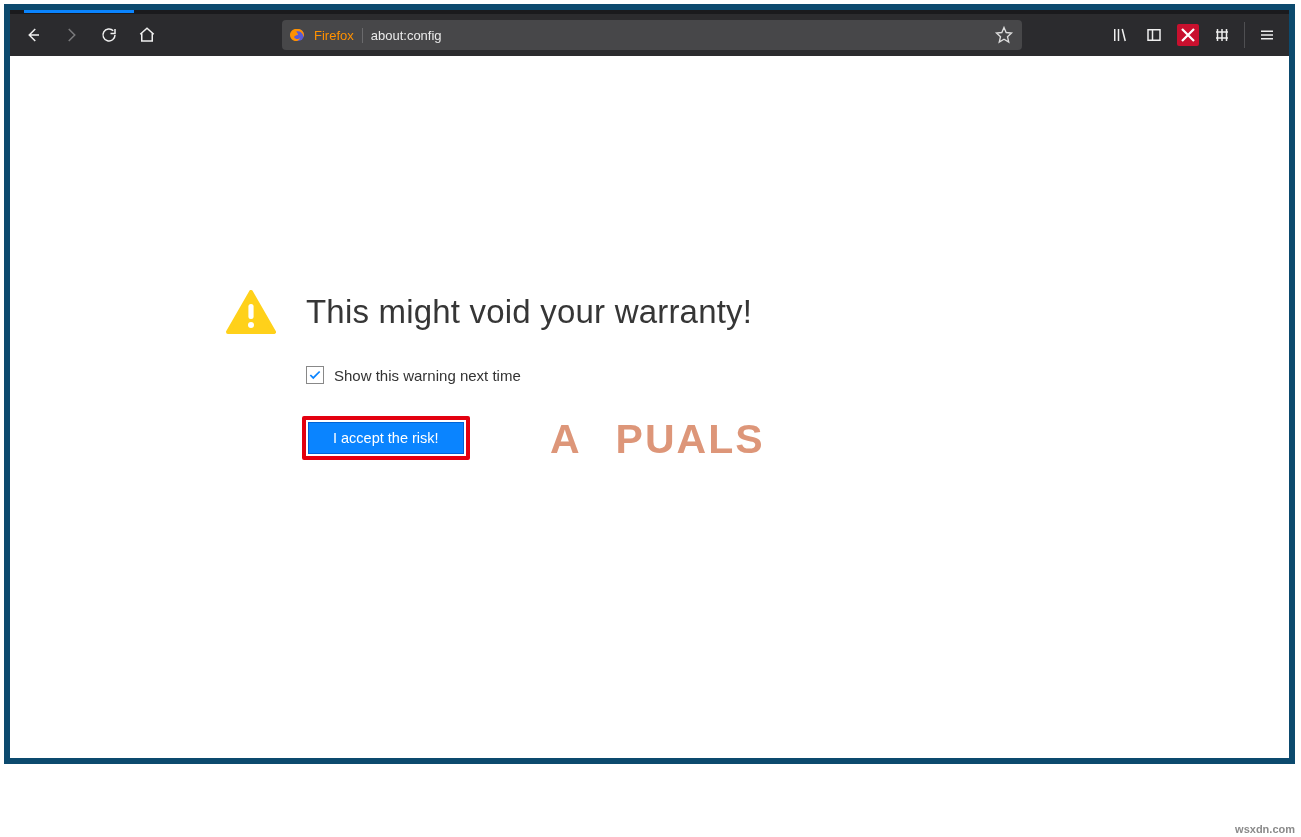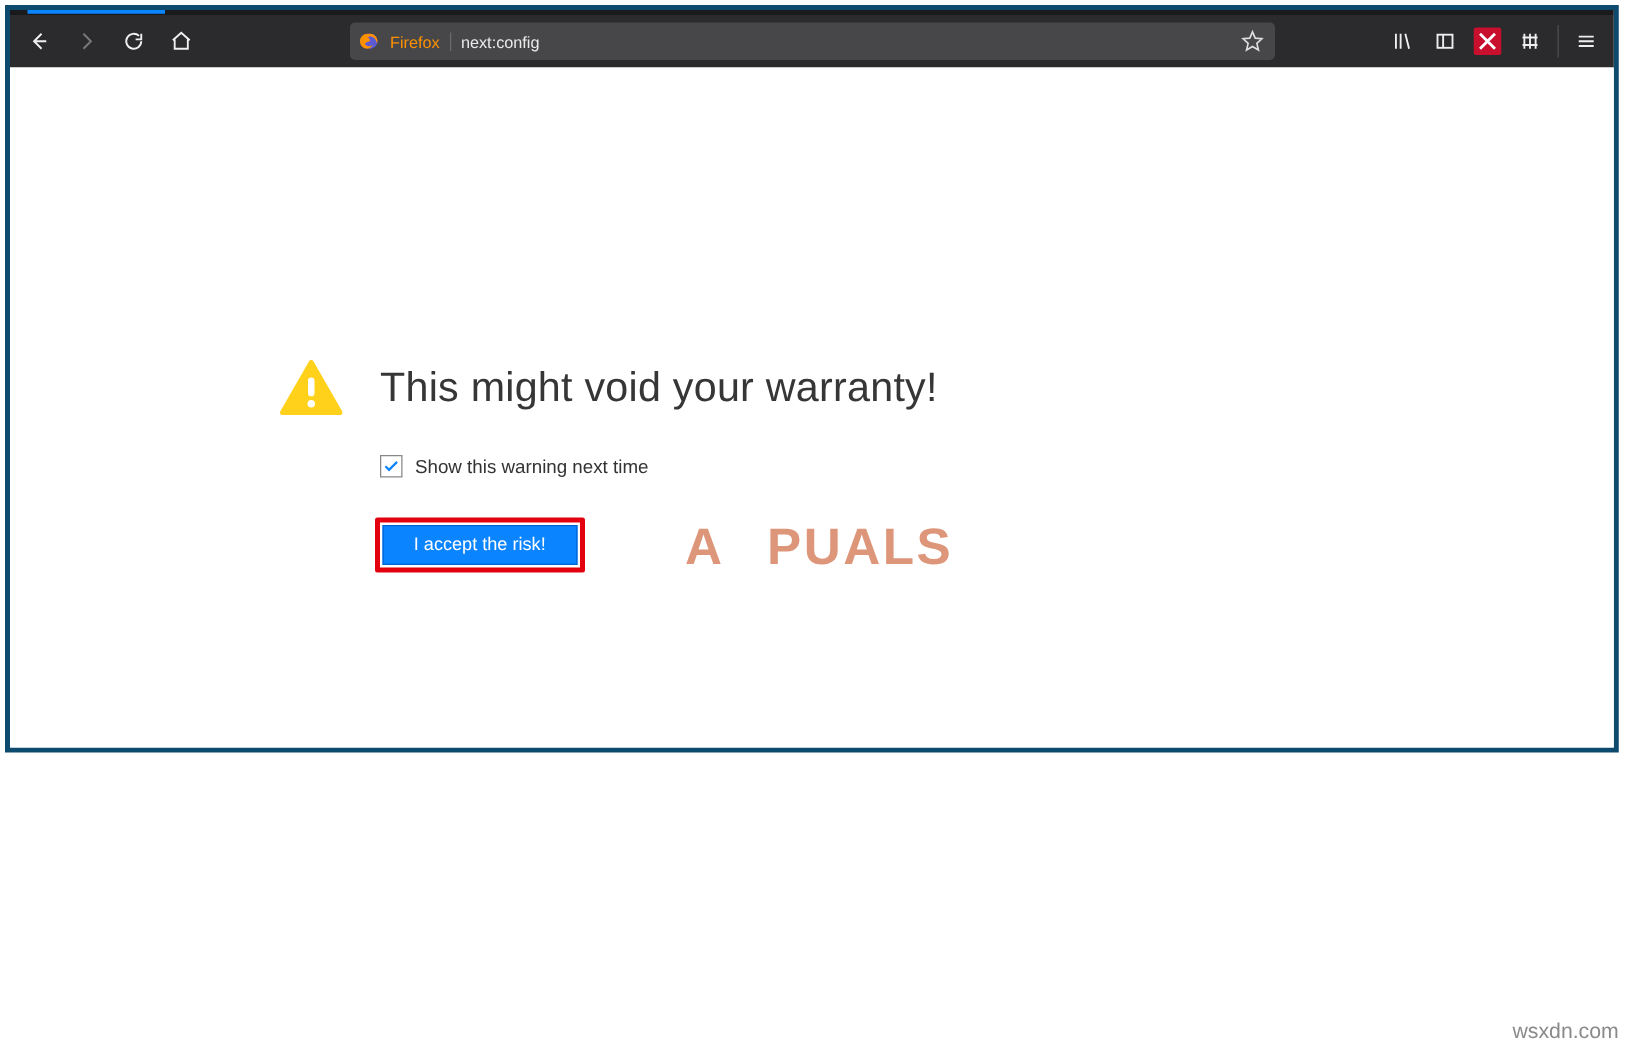--- a/index.html
+++ b/index.html
@@ -6,23 +6,23 @@
   body {
     font-family: "Segoe UI", Arial, sans-serif;
     background: #fff;
     width: 1301px;
     height: 837px;
     overflow: hidden;
     position: relative;
   }
   .browser-frame {
     width: 1291px;
-    height: 598px;
+    height: 760px;
     margin: 4px;
-    border: 4px solid #0c4a6e;
+    border: 6px solid #0c4a6e;
     background: #fff;
     position: relative;
     display: flex;
     flex-direction: column;
   }
   
   .tab-strip {
     height: 4px;
     background: #1a1a1d;
     position: relative;
@@ -188,23 +188,24 @@
     letter-spacing: 2px;
     pointer-events: none;
     user-select: none;
     font-family: Arial, sans-serif;
   }
   .watermark .gap { display:inline-block; width:34px; }
   .source-tag {
     position: absolute;
     right: 6px;
     bottom: 2px;
-    font-size: 17px;
+    font-size: 11px;
     color: #8a8a8a;
     font-family: Arial, sans-serif;
+    font-weight: bold;
   }
 </style>
 </head>
 <body>
 
 <div class="browser-frame">
 
   <div class="tab-strip">
     <div class="active-tab-highlight"></div>
   </div>
@@ -234,21 +235,21 @@
     <div class="spacer-small"></div>
 
     <div class="url-bar">
       <span class="ff-icon">
         <svg viewBox="0 0 24 24">
             <circle cx="12" cy="12" r="9" fill="#5b5bd6"></circle>
             <path d="M12 3c5 0 9 4 9 9 0 1-.2 2-.5 3C19 8 14 5 9 7c2 1 3 3 3 5-4 0-6 3-6 3 2 4 7 4 9 1 0 0-1 5-6 5-5 0-9-4-9-9s4-9 9-9z" fill="#ff9100"></path>
           </svg>
       </span>
       <span class="identity-label">Firefox</span>
-      <span class="url-text">next:config</span>
+      <span class="url-text">about:config</span>
       <span class="star-btn">
         <svg viewBox="0 0 24 24">
             <path fill="none" stroke="#ddd" stroke-width="1.6" d="M12 3l2.6 6 6.4.6-4.8 4.4 1.5 6.4L12 17l-5.7 3.4 1.5-6.4L3 9.6 9.4 9z"></path>
           </svg>
       </span>
     </div>
 
     <div class="toolbar-right">
       <div class="nav-btn">
         <svg viewBox="0 0 24 24">

